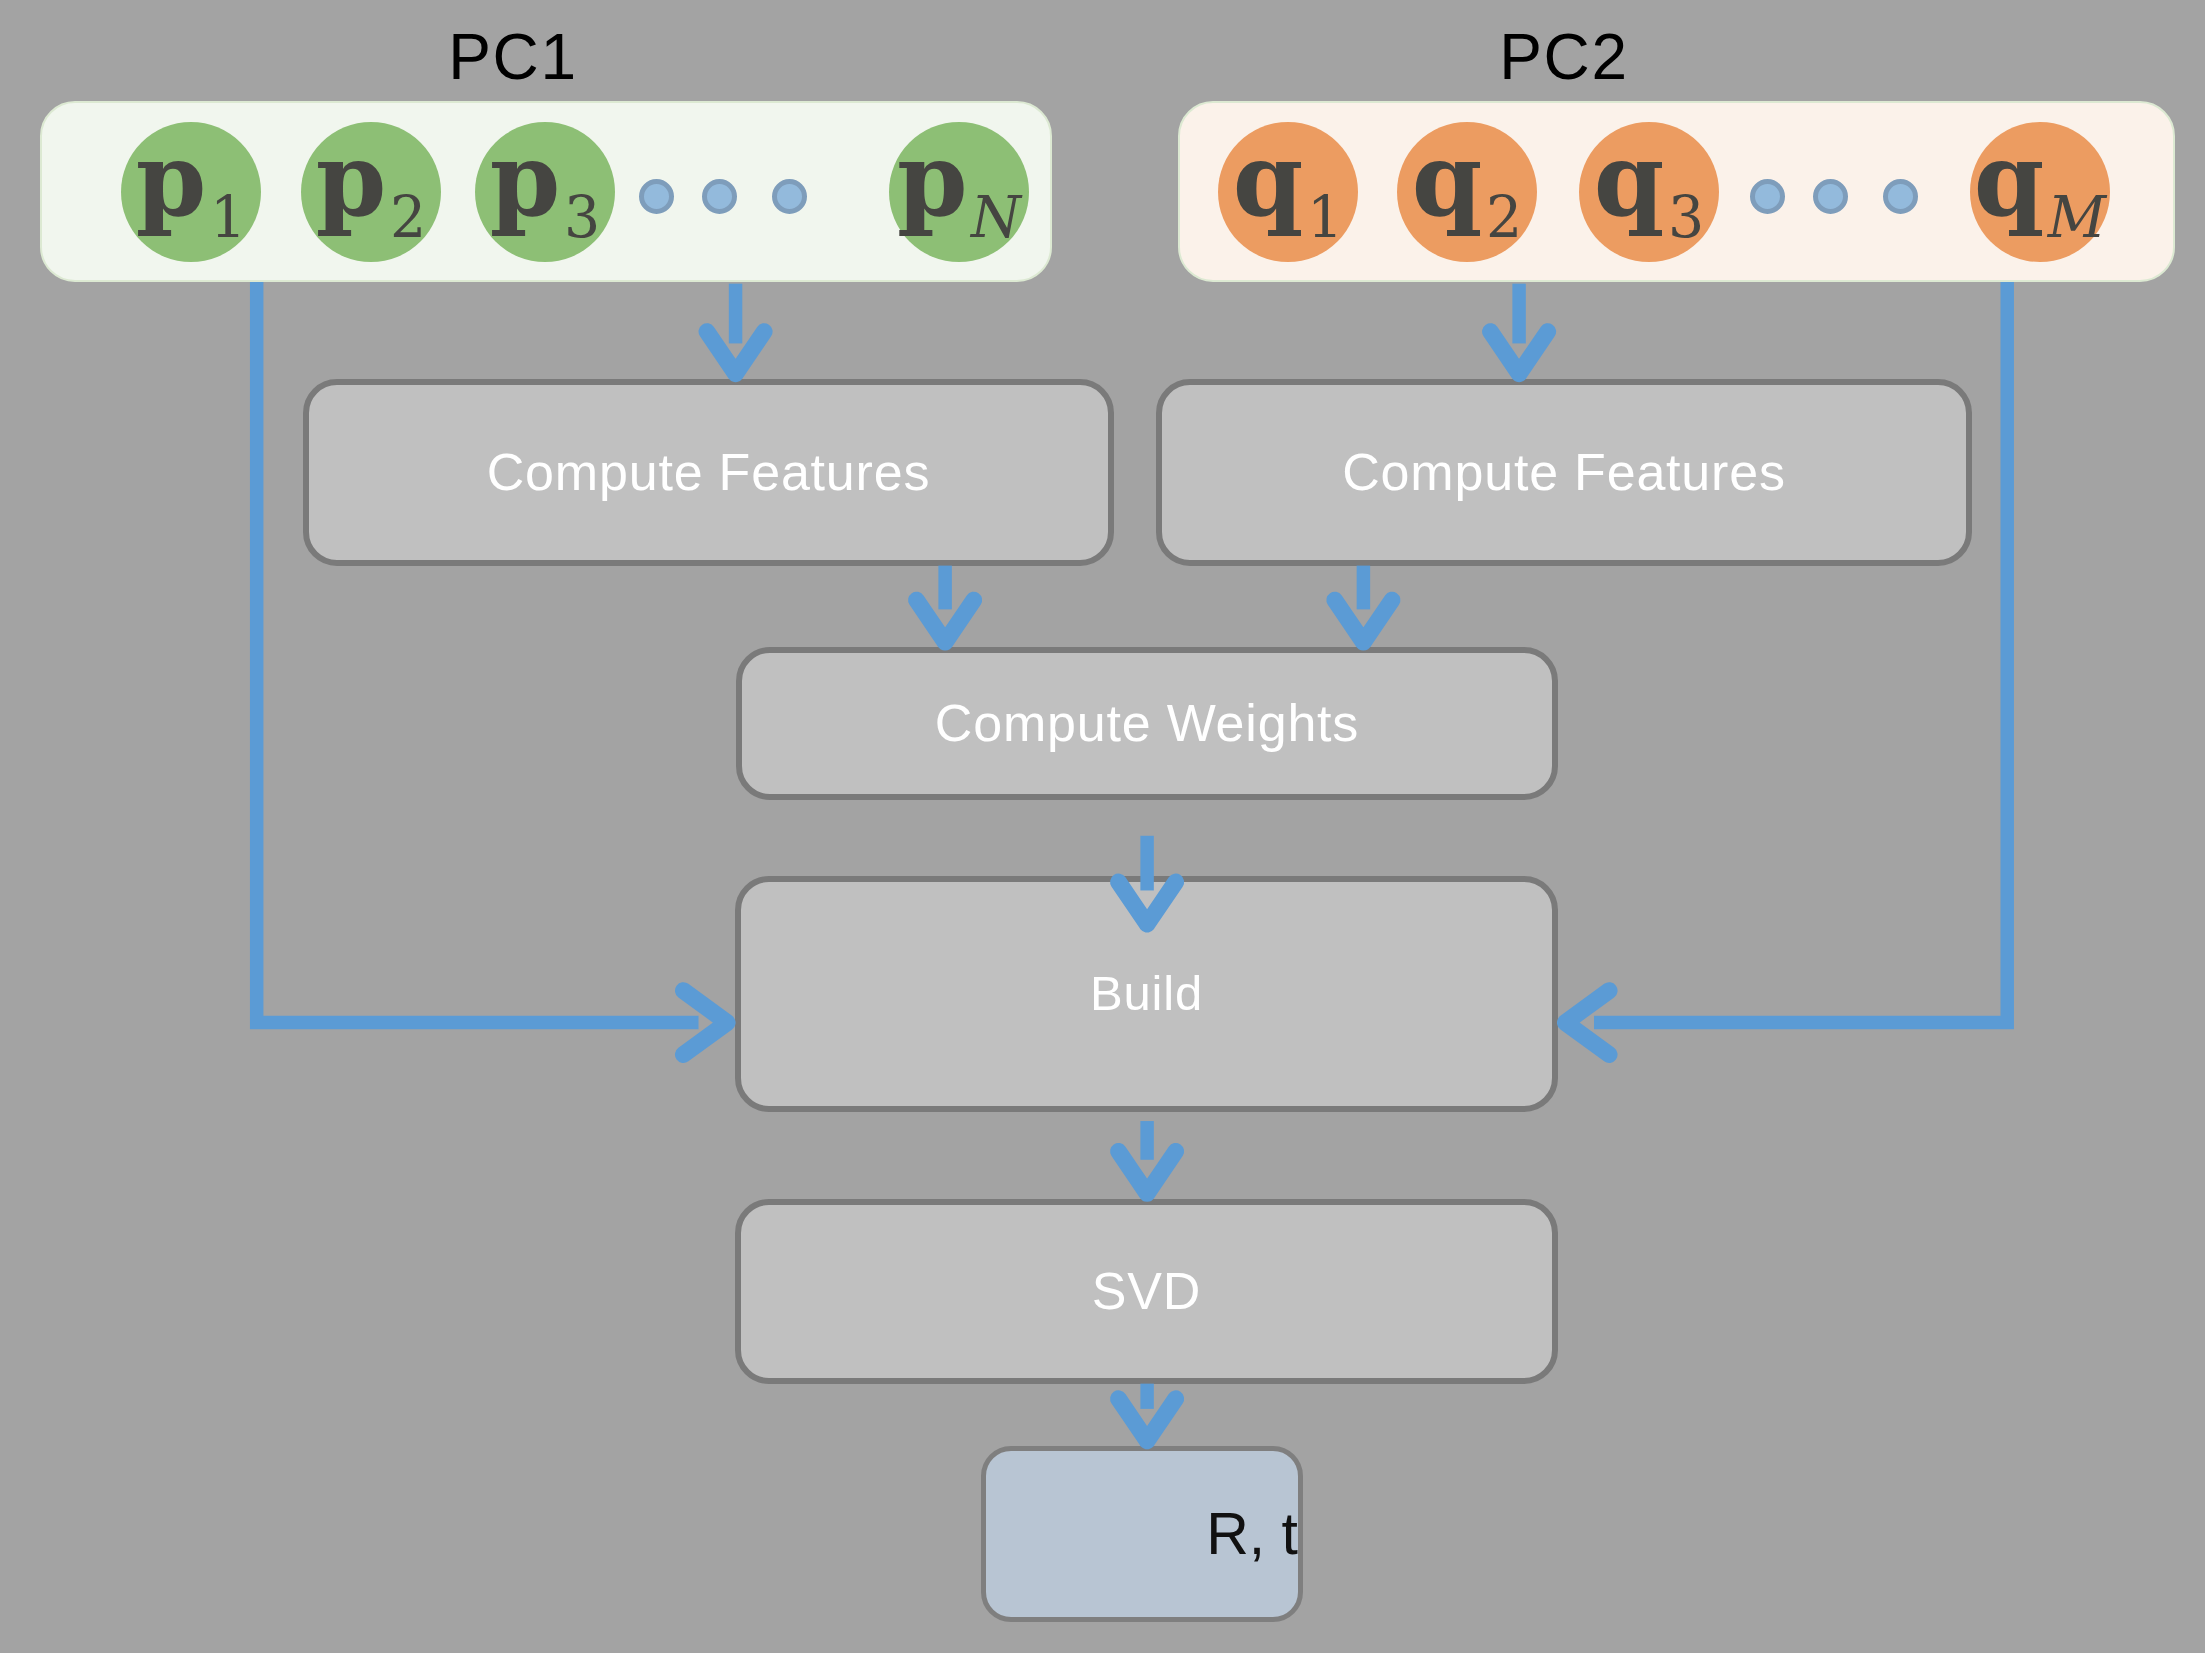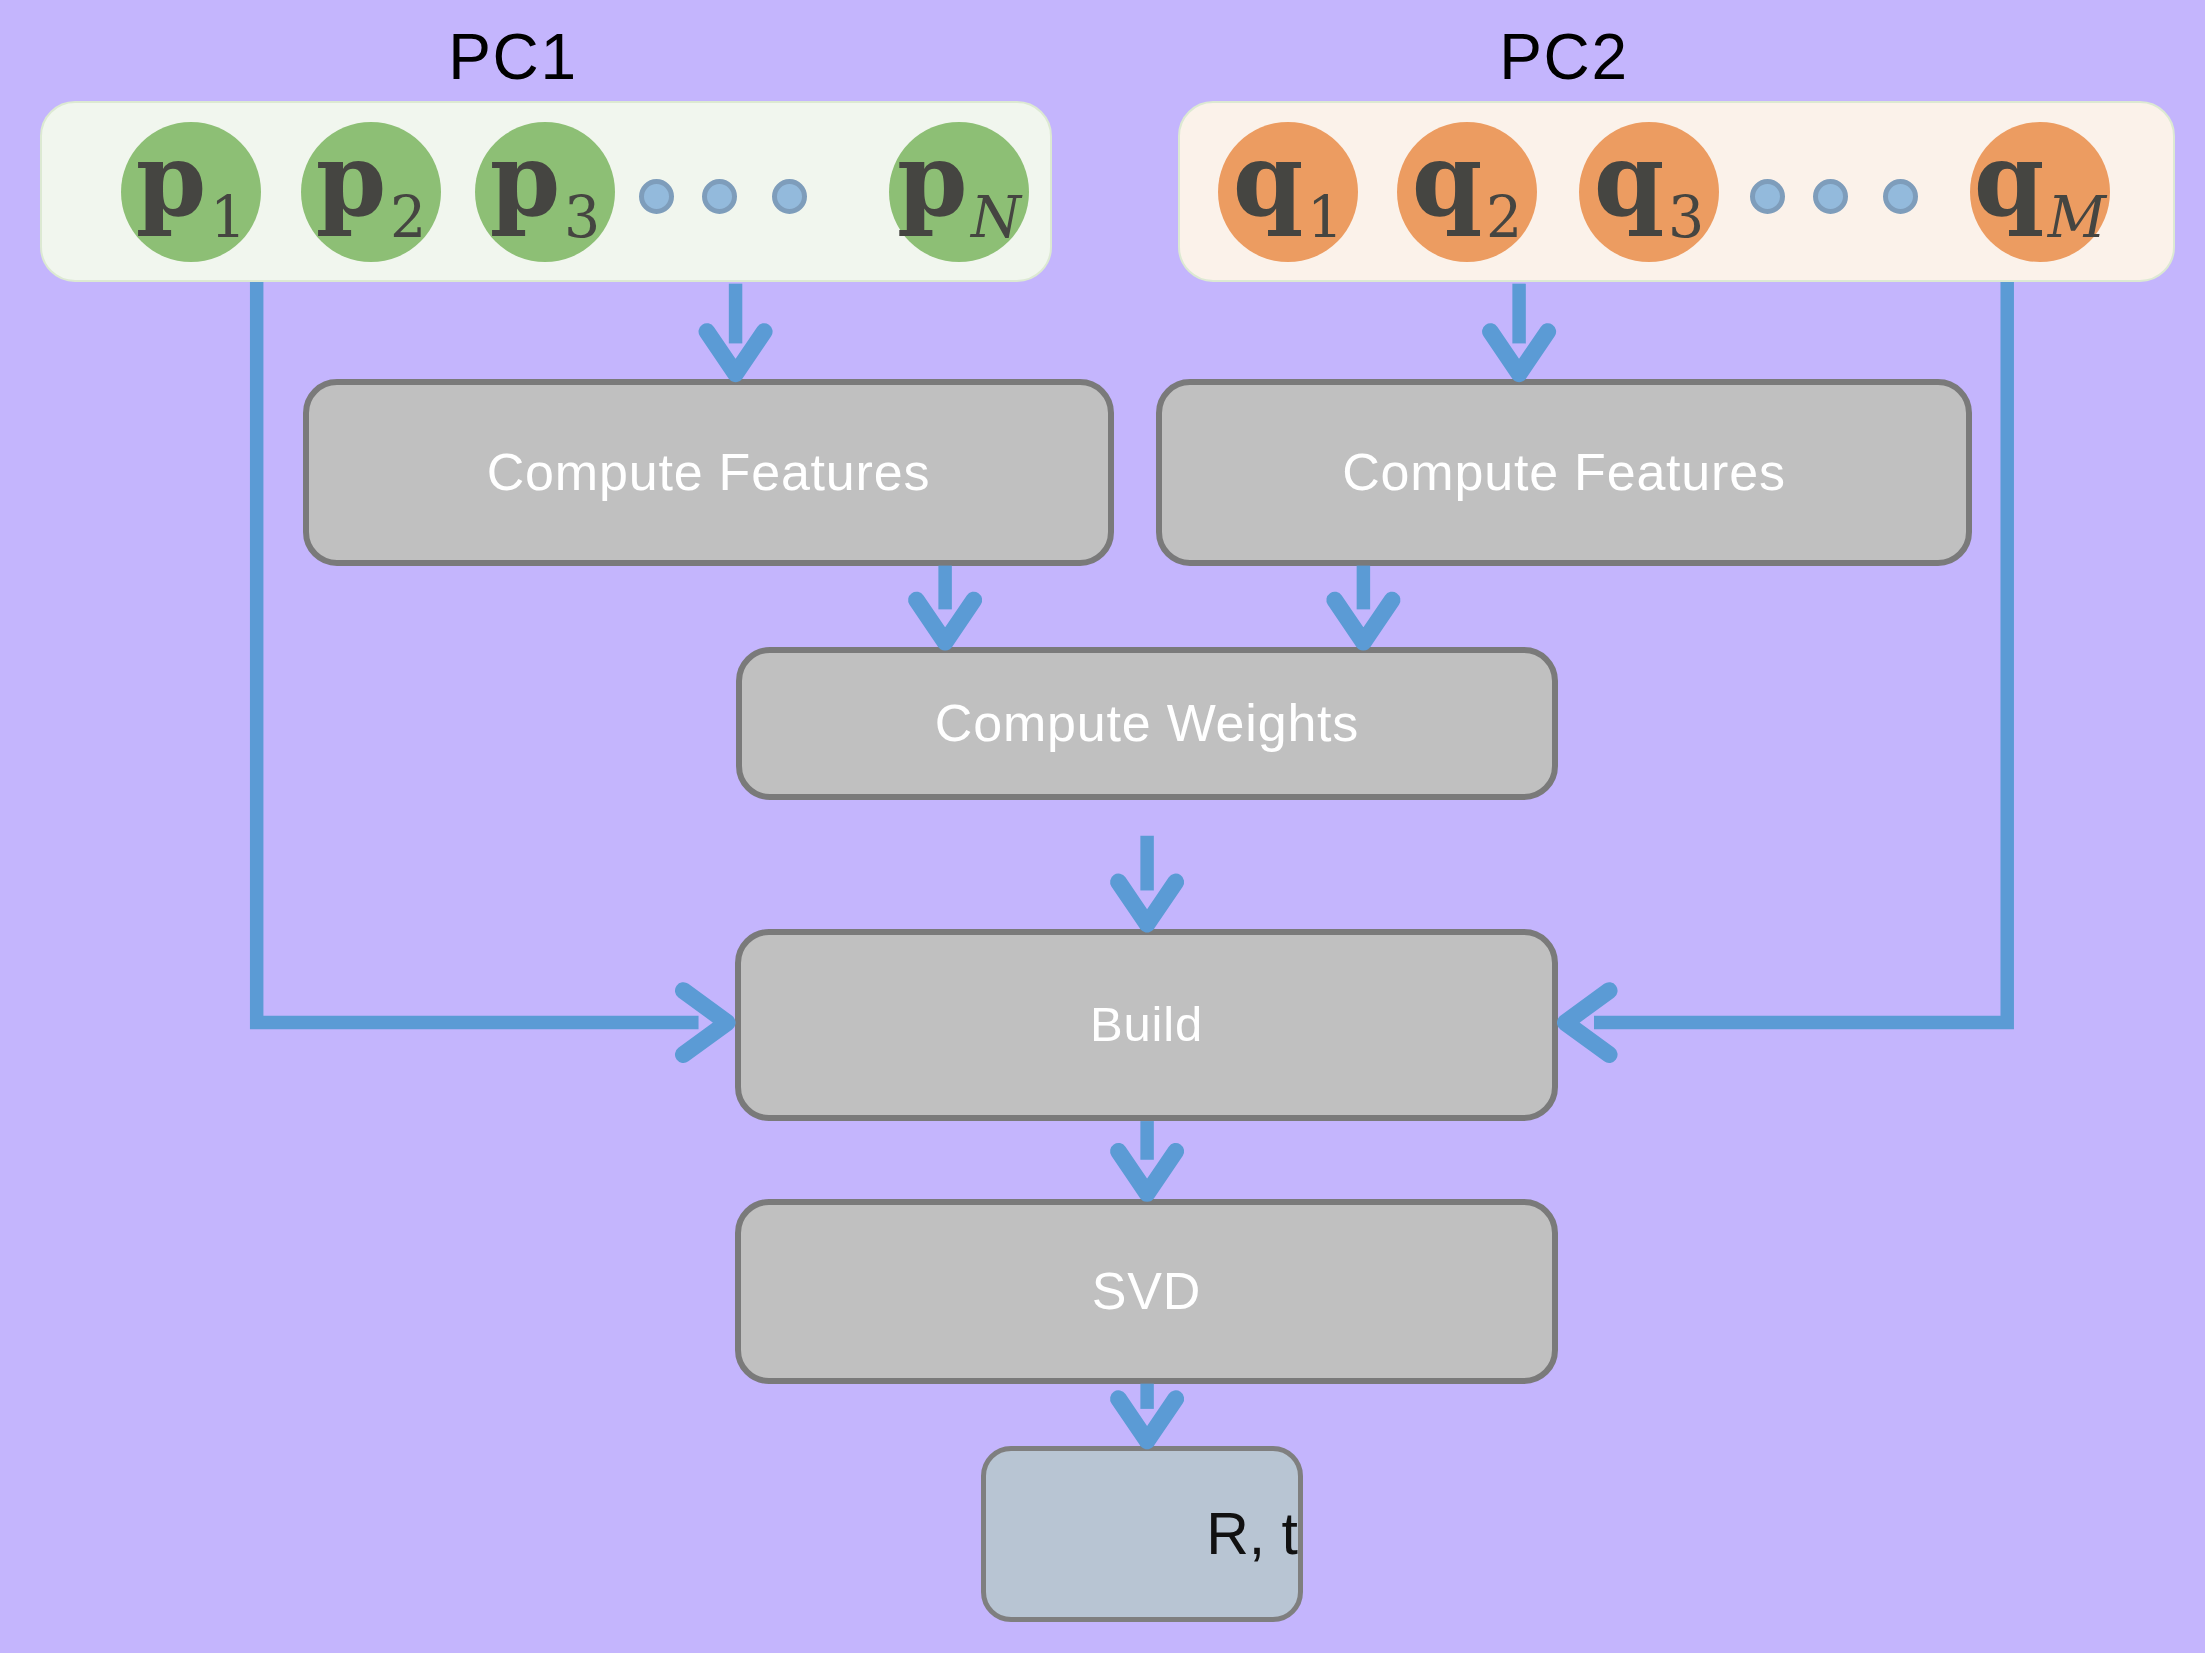--- a/index.html
+++ b/index.html
@@ -1,20 +1,20 @@
 <!DOCTYPE html>
 <html style="--arrow: #5B9BD5; --dot-fill: #93BADC; --dot-ring: #7E9DBB; --pc1-node: #8DBF75; --pc1-fill: #F1F6EE; --pc1-border: #DCE9D2; --pc2-node: #EC9C61; --pc2-fill: #FBF2EA; --pc2-border: #DCE9D2; --process-fill: #C0C0C0; --process-border: #7A7A7A; --process-text: #FFFFFF; --result-fill: #B8C5D3; --result-border: #7F7F7F; --node-text: #454541; --label-text: #000000;font-size:13.5px"><head>
 <meta charset="utf-8">
 <style>
   html, body { margin: 0; padding: 0; background: #ffffff; }
   #canvas {
     position: relative;
     width: 2205px;
     height: 1653px;
-    background: #c4b5fd;
+    background: #a3a3a3;
     font-family: "Liberation Sans", sans-serif;
     overflow: hidden;
   }
 
   
   .pc-label {
     position: absolute;
     transform: translateX(-50%);
     font-size: 64px;
     font-weight: 500;
@@ -207,21 +207,21 @@
   </div>
 
   <div class="process" style="left:1156px; top:379px; width:816px; height:187px;">
     <span class="line">Compute Features</span>
   </div>
 
   <div class="process" style="left:736px; top:647px; width:822px; height:153px;">
     <span class="line">Compute Weights</span>
   </div>
 
-  <div class="process" style="left:735px; top:929px; width:823px; height:192px; font-size:49px;">
+  <div class="process" style="left:735px; top:876px; width:823px; height:236px; font-size:49px;">
     <span class="line">Build</span>
   </div>
 
   <div class="process" style="left:735px; top:1199px; width:823px; height:185px;">
     <span class="line">SVD</span>
   </div>
 
   <div id="result-box" style="left:981px; top:1446px; width:322px; height:176px;">
     <span>R, t</span>
   </div>

